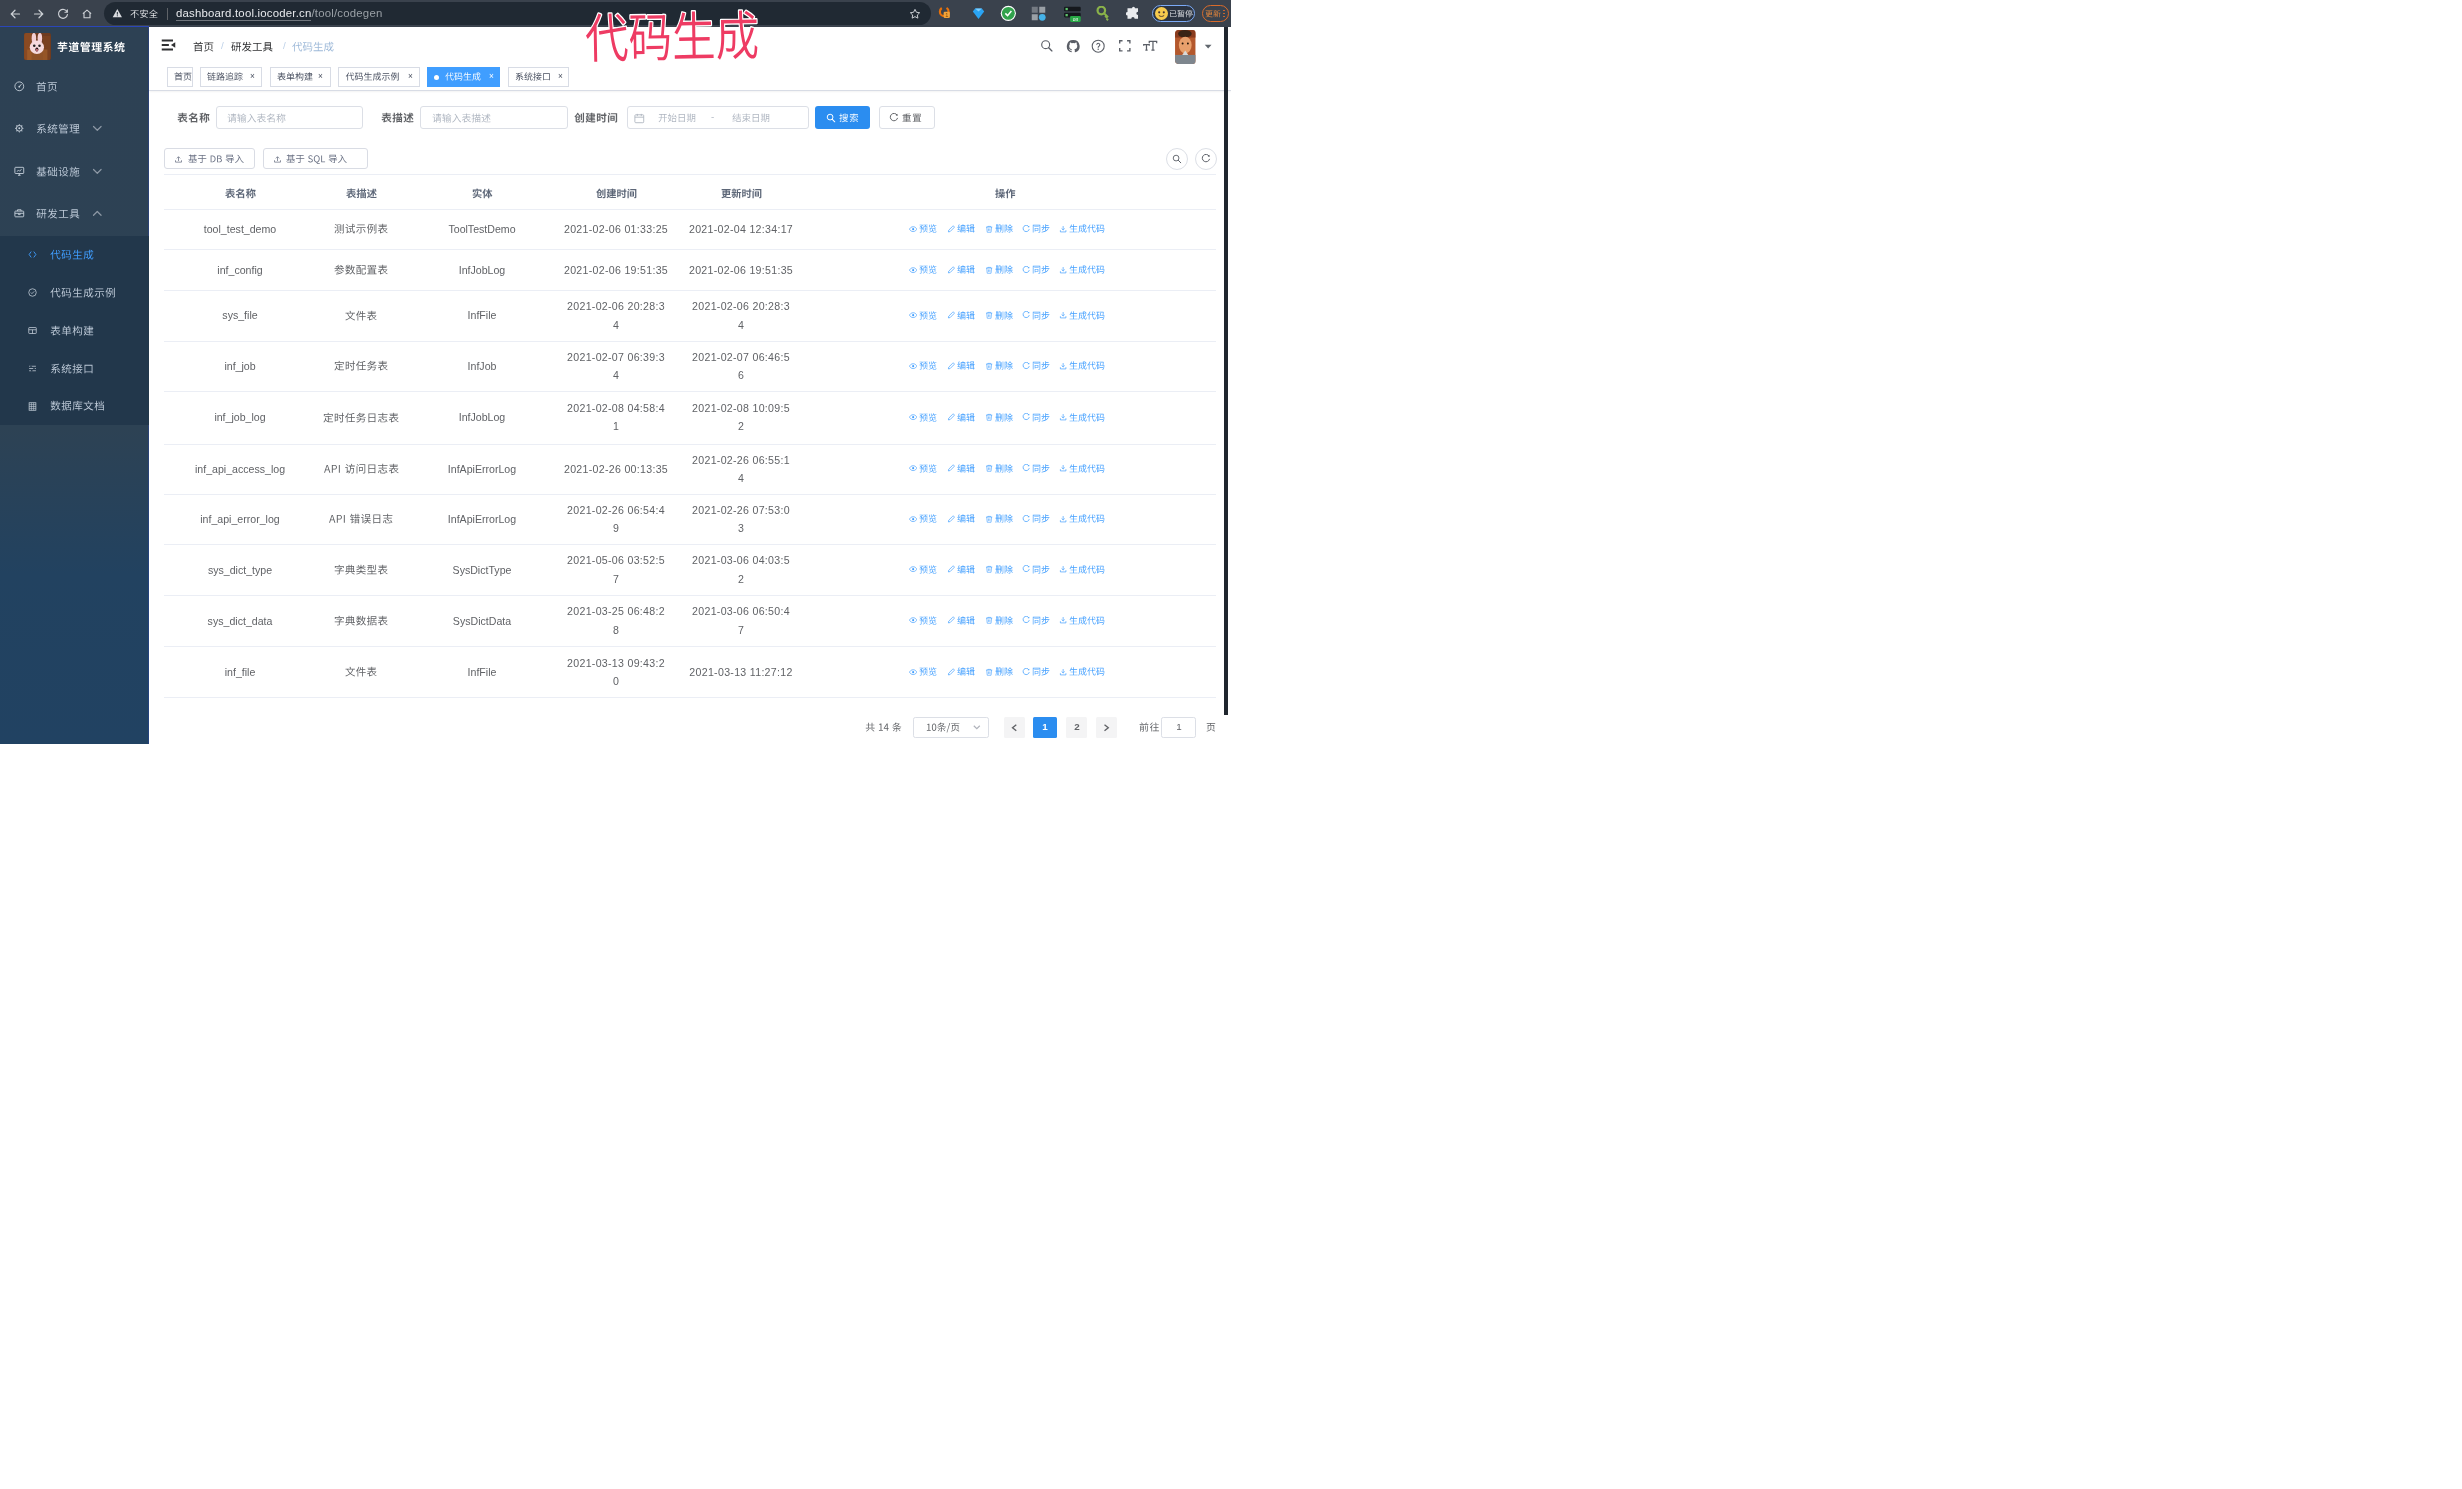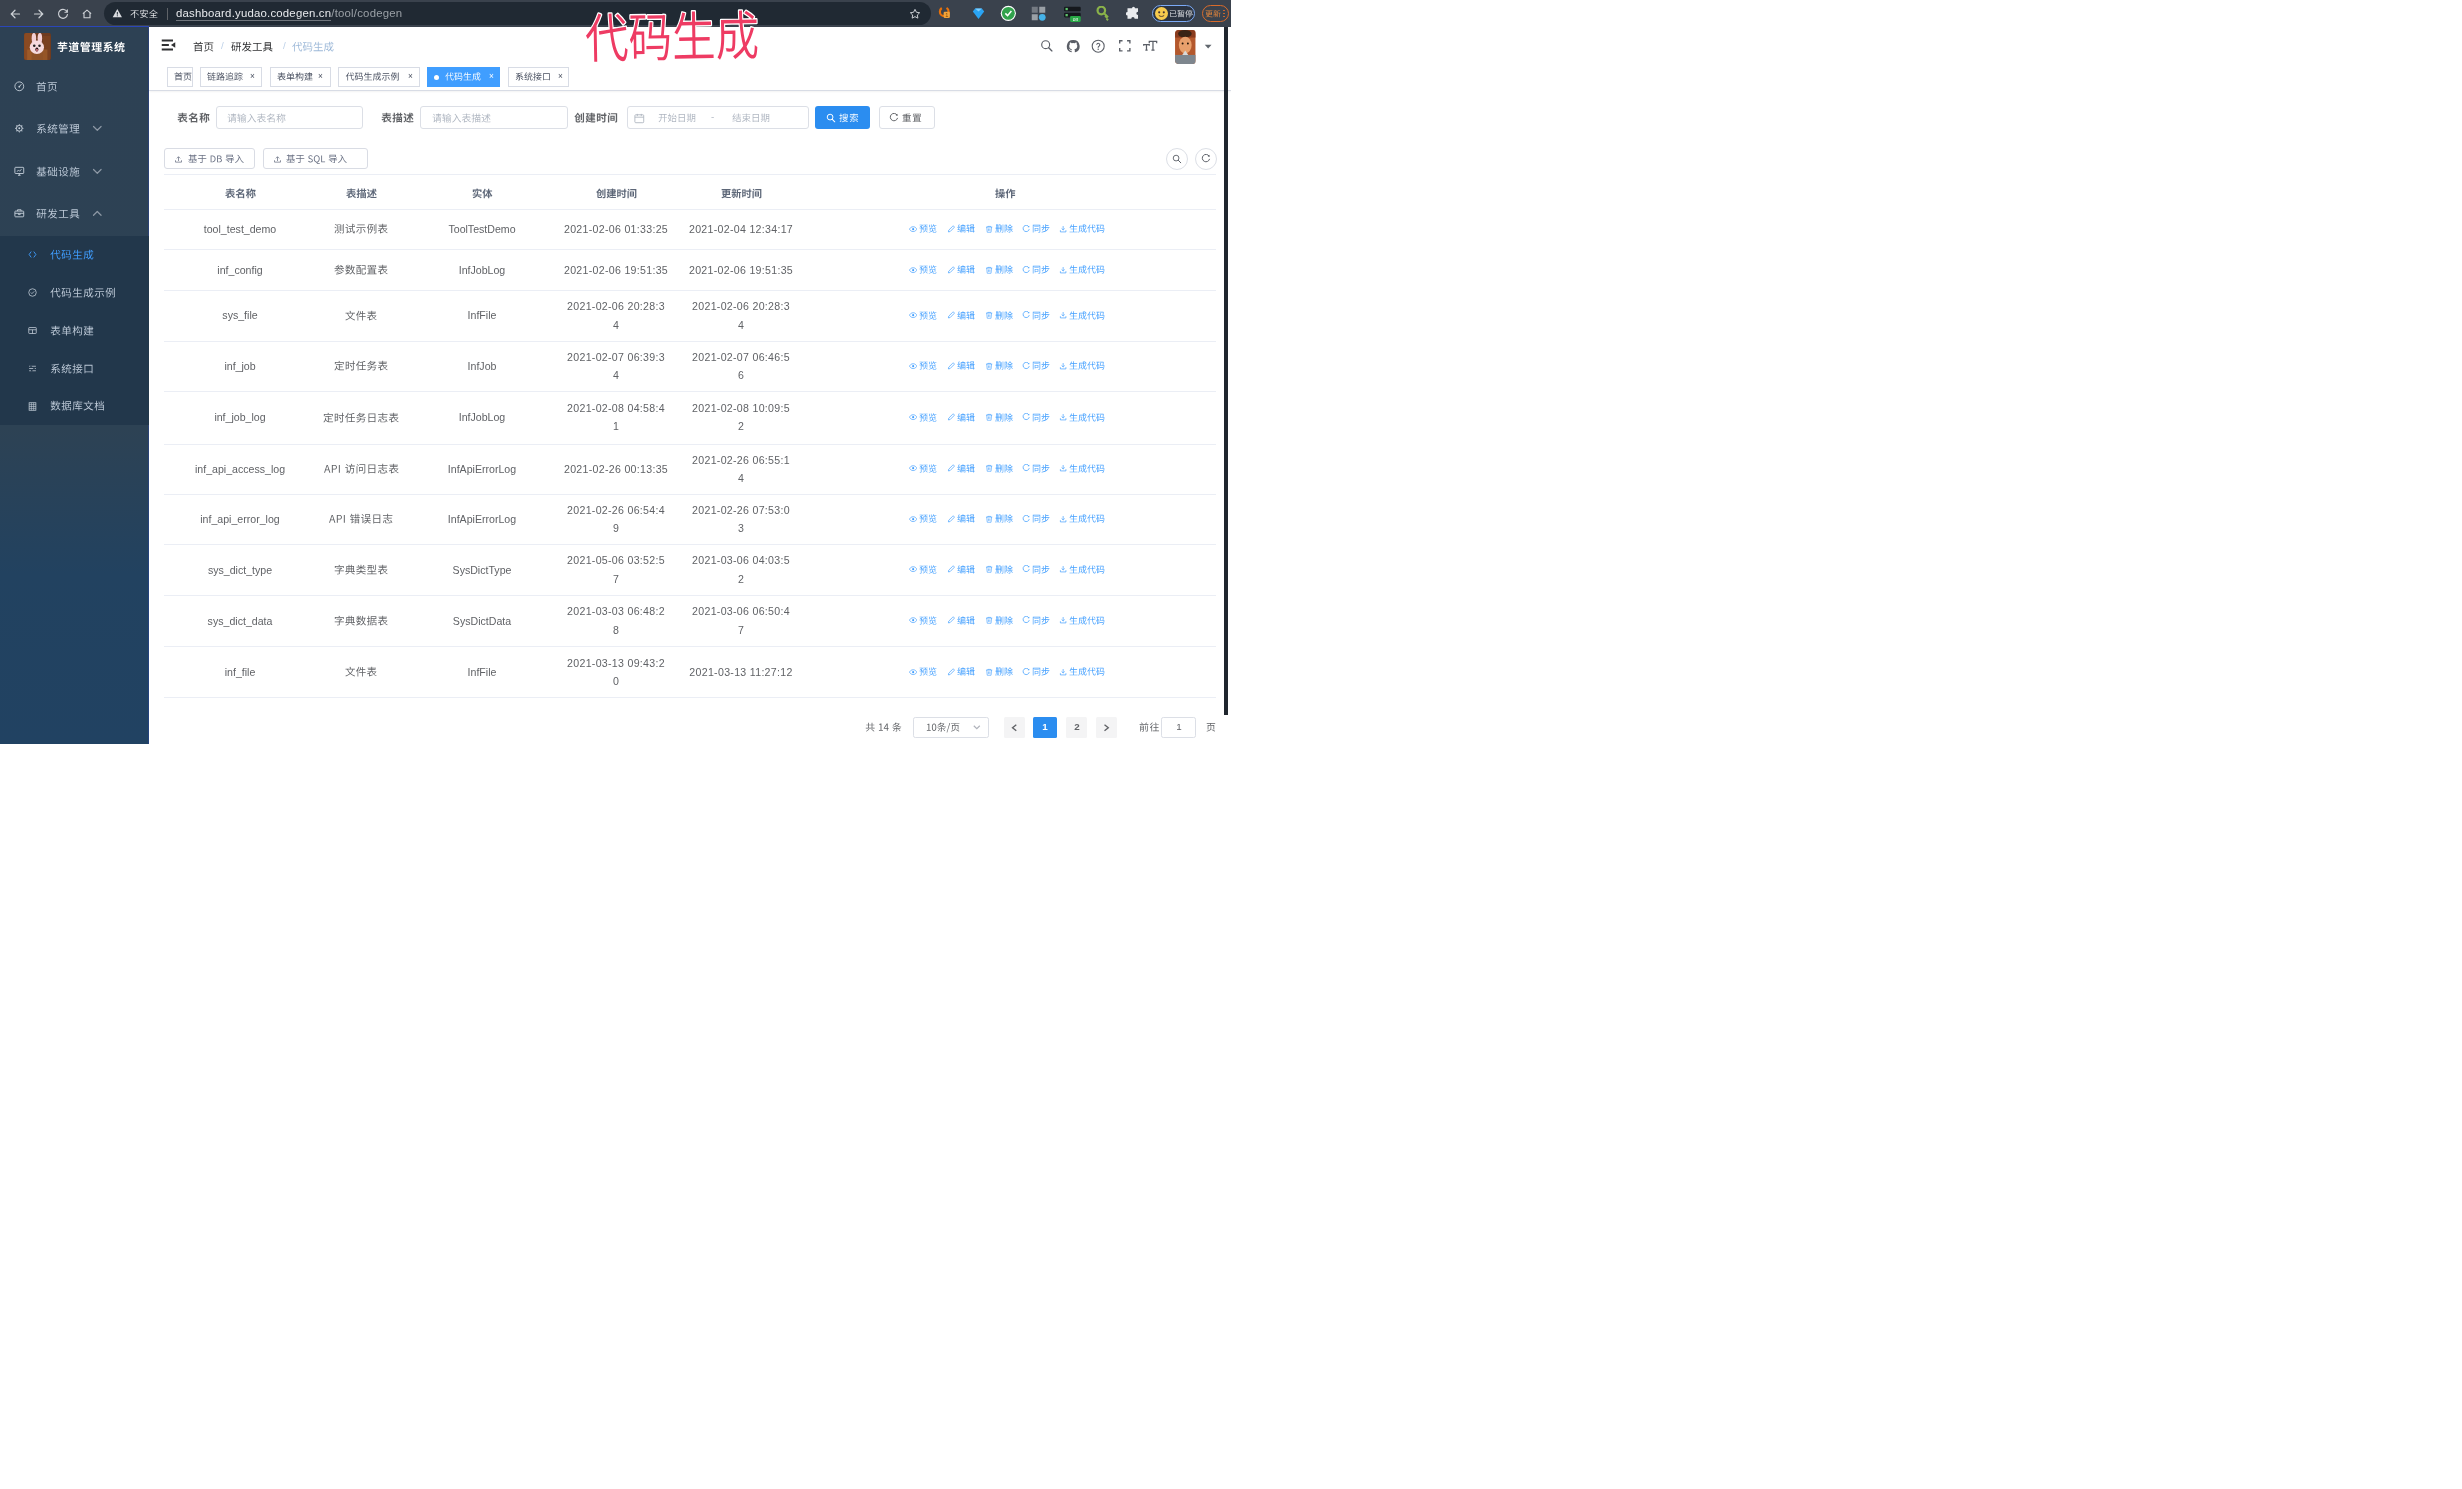--- a/index.html
+++ b/index.html
@@ -153,21 +153,21 @@
     <rect x="7.3" y="11" width="1.5" height="1.5" fill="#202933"></rect>
   </svg>
 <svg style="position:absolute;left:130px;top:6.7px;overflow:visible;" width="28" height="13.7" viewBox="0 0 37.5 18.0938">
     <g fill="#e8eaed" opacity="1" transform="translate(0,13.7) scale(0.012500,-0.012500)">
       <use href="#g0" x="0"></use>
       <use href="#g1" x="1000"></use>
       <use href="#g2" x="2000"></use>
     </g>
   </svg>
 <div style="position:absolute;left:167px;top:7.6px;width:0.8px;height:12px;background:#5f6368"></div>
-<div style="position:absolute;left:176px;top:5.2px;font:400 11.4px/17px &quot;Liberation Sans&quot;,sans-serif;color:#e8eaed;letter-spacing:0.2px;white-space:nowrap;"><span style="color:#e8eaed;border-bottom:0.8px solid #70757c;padding-bottom:0.8px">dashboard.yudao.codegen.cn</span><span style="color:#9aa0a6">/tool/codegen</span></div>
+<div style="position:absolute;left:176px;top:5.2px;font:400 11.4px/17px &quot;Liberation Sans&quot;,sans-serif;color:#e8eaed;letter-spacing:0.2px;white-space:nowrap;"><span style="color:#e8eaed;border-bottom:0.8px solid #70757c;padding-bottom:0.8px">dashboard.tool.iocoder.cn</span><span style="color:#9aa0a6">/tool/codegen</span></div>
 <svg style="position:absolute;left:909px;top:7.6px;" width="12" height="12" viewBox="0 0 16 16">
     <path d="M8 1.8l1.9 3.9 4.3.6-3.1 3 .7 4.2L8 11.5l-3.8 2 .7-4.2-3.1-3 4.3-.6z" stroke="#cdd1d6" stroke-width="1.3" fill="none" stroke-linejoin="round"></path>
   </svg>
 <svg style="position:absolute;left:938px;top:6px;" width="15" height="15" viewBox="0 0 24 24">
     <circle cx="10" cy="9" r="7" fill="none" stroke="#e8710a" stroke-width="3.5" stroke-dasharray="28 8"></circle>
     <rect x="9" y="9" width="10" height="10" rx="2" fill="#f2a33a"></rect>
     <text x="14" y="17.5" font-size="9" fill="#7c4a03" text-anchor="middle" font-family="Liberation Sans">1</text>
   </svg>
 <svg style="position:absolute;left:972px;top:6.8px;" width="13" height="13.6" viewBox="0 0 17 18">
     <path d="M4 2h9l3 4-7.5 10L1 6z" fill="#2aa4f4"></path>
@@ -1199,21 +1199,21 @@
 <svg style="position:absolute;left:334px;top:613px;overflow:visible;" width="54" height="15.4" viewBox="0 0 71.5938 20.2969">
     <g fill="#606266" opacity="1" transform="translate(0,15.4) scale(0.014000,-0.014000)">
       <use href="#g113" x="0"></use>
       <use href="#g114" x="1029"></use>
       <use href="#g40" x="2057"></use>
       <use href="#g41" x="3086"></use>
       <use href="#g34" x="4114"></use>
     </g>
   </svg>
 <div style="position:absolute;left:482px;top:613px;transform:translateX(-50%);font:400 10.6px/16px &quot;Liberation Sans&quot;,sans-serif;color:#606266;letter-spacing:0px;white-space:nowrap;">SysDictData</div>
-<div style="position:absolute;left:616px;top:603px;transform:translateX(-50%);font:400 10.6px/16px &quot;Liberation Sans&quot;,sans-serif;color:#606266;letter-spacing:0.3px;white-space:nowrap;">2021-03-03 06:48:2</div>
+<div style="position:absolute;left:616px;top:603px;transform:translateX(-50%);font:400 10.6px/16px &quot;Liberation Sans&quot;,sans-serif;color:#606266;letter-spacing:0.3px;white-space:nowrap;">2021-03-25 06:48:2</div>
 <div style="position:absolute;left:616px;top:622px;transform:translateX(-50%);font:400 10.6px/16px &quot;Liberation Sans&quot;,sans-serif;color:#606266;letter-spacing:0.3px;white-space:nowrap;">8</div>
 <div style="position:absolute;left:741px;top:603px;transform:translateX(-50%);font:400 10.6px/16px &quot;Liberation Sans&quot;,sans-serif;color:#606266;letter-spacing:0.3px;white-space:nowrap;">2021-03-06 06:50:4</div>
 <div style="position:absolute;left:741px;top:622px;transform:translateX(-50%);font:400 10.6px/16px &quot;Liberation Sans&quot;,sans-serif;color:#606266;letter-spacing:0.3px;white-space:nowrap;">7</div>
 <svg style="position:absolute;left:909px;top:616px;" width="8.3" height="8.3" viewBox="0 0 24 24">
     <path d="M12 5C6 5 2.5 9.5 1.5 12 2.5 14.5 6 19 12 19s9.5-4.5 10.5-7C21.5 9.5 18 5 12 5z" stroke="#409eff" stroke-width="2" fill="none"></path>
     <circle cx="12" cy="12" r="3" fill="#409eff"></circle>
   </svg>
 <svg style="position:absolute;left:919px;top:614px;overflow:visible;" width="18" height="13" viewBox="0 0 24 17.3906">
     <g fill="#409eff" opacity="1" transform="translate(0,13.2) scale(0.012000,-0.012000)">
       <use href="#g90" x="0"></use>

